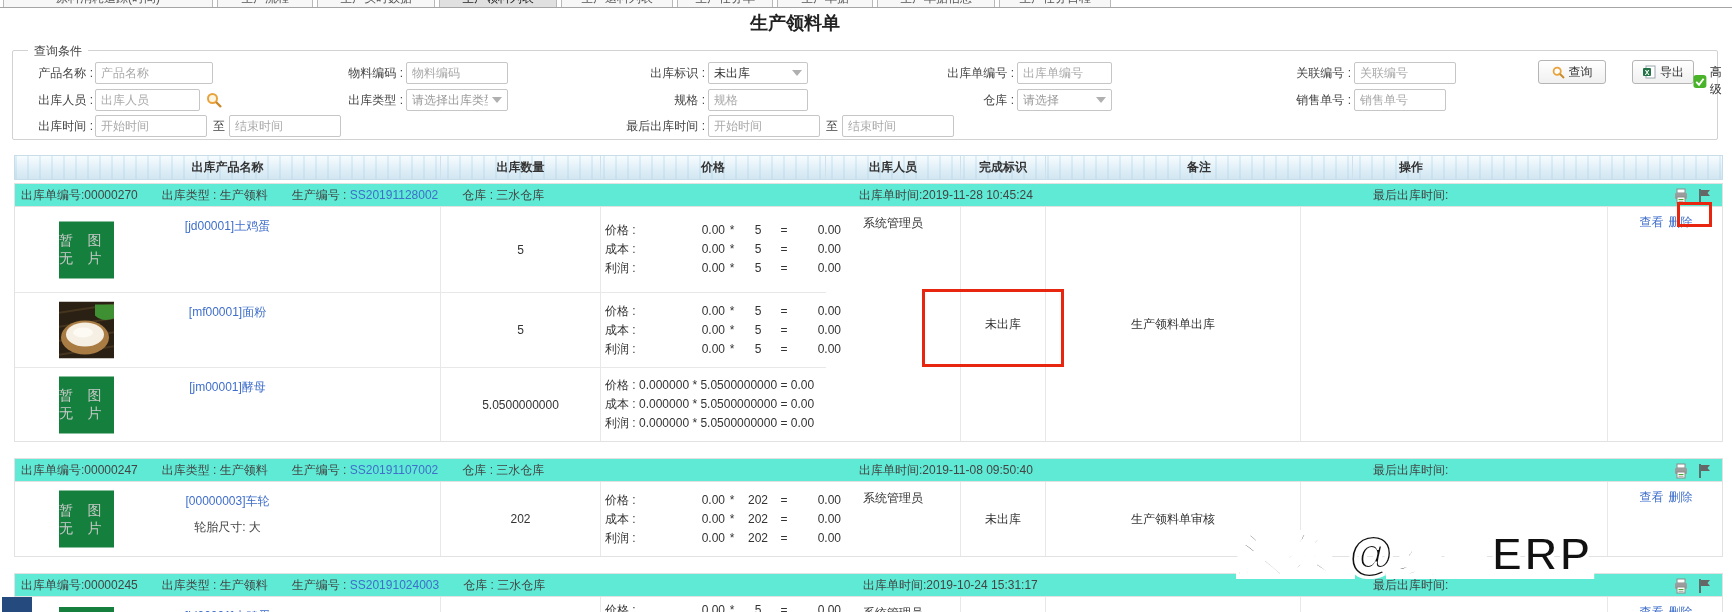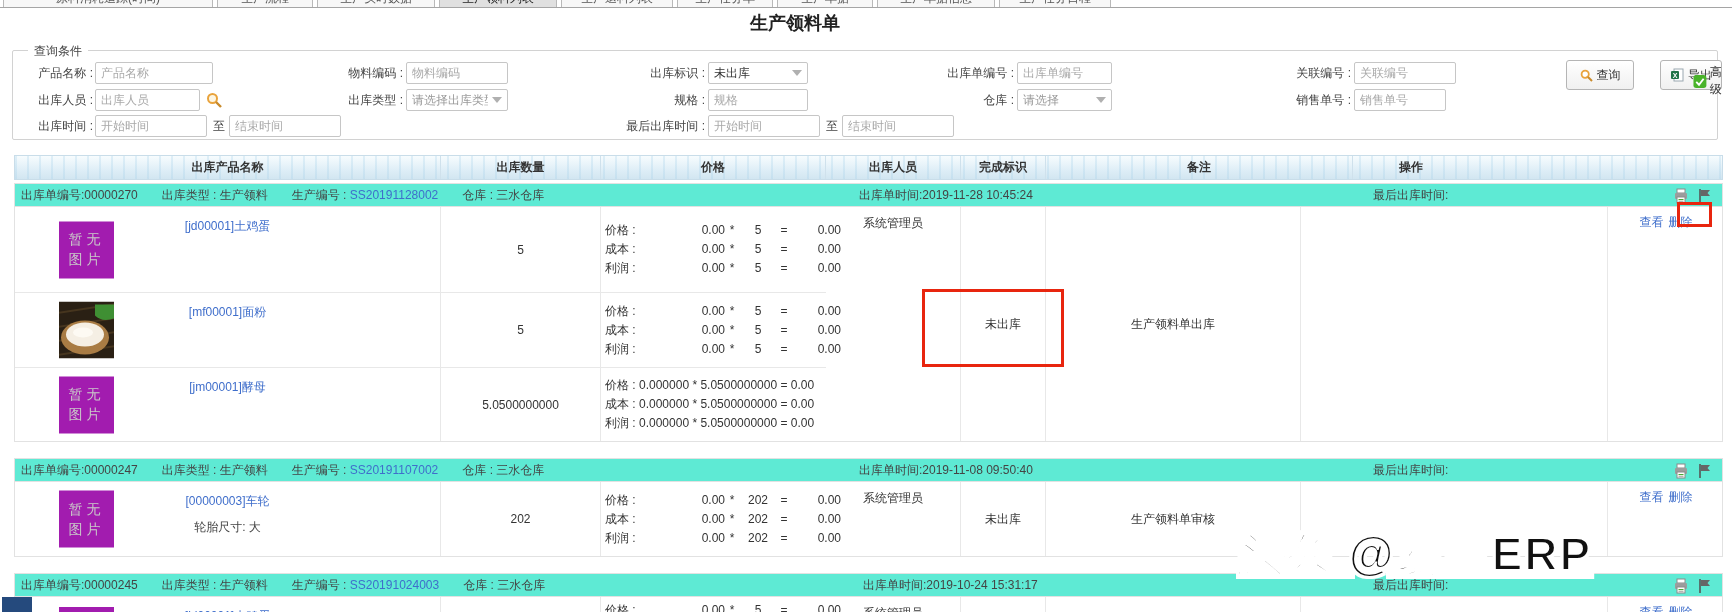--- a/index.html
+++ b/index.html
@@ -27,23 +27,23 @@
          padding:0 5px; font-size:12px; color:#333; background:#fff;
          font-family:"Liberation Sans","DejaVu Sans",sans-serif; }
   .fin::placeholder { color:#a9a9a9; }
   .fsel { position:absolute; height:22px; border:1px solid #c6c6c6; border-radius:2px;
           background:#fff; display:flex; align-items:center; padding:0 5px; cursor:default; }
   .fsel .selval { flex:1; white-space:nowrap; overflow:hidden; }
   .fsel .selval.ph { color:#999; }
   .fsel .arrow { width:0; height:0; border-left:5px solid transparent; border-right:5px solid transparent;
                  border-top:6px solid #b0b0b0; margin-left:4px; flex:none; }
   .tosep { position:absolute; line-height:22px; color:#444; }
-  .btn { position:absolute; height:30px; border:1px solid #b5b5b5; border-radius:3px;
+  .btn { position:absolute; height:24px; border:1px solid #b5b5b5; border-radius:3px;
          background:linear-gradient(#ffffff,#f0f0f0); display:flex; align-items:center;
-         justify-content:center; gap:4px; font-size:12px; color:#333; cursor:pointer;margin-left:28px; }
+         justify-content:center; gap:4px; font-size:12px; color:#333; cursor:pointer; }
   .adv { position:absolute; display:flex; align-items:center; gap:3px; cursor:pointer; }
   
   .thead { position:absolute; left:14px; top:155px; width:1709px; height:25px; display:flex;
            border:1px solid #c9dde9;
            background:
              repeating-linear-gradient(90deg, rgba(163,207,233,.28) 0 2px, rgba(255,255,255,0) 2px 12px),
              linear-gradient(#f7fcfe 0%, #ddedf6 65%, #d2e6f1 100%); }
   .th { display:flex; align-items:center; justify-content:center; font-weight:bold; color:#333;
         border-right:1px solid #cfe1ec; height:100%; }
   .th:last-child { border-right:none; }
@@ -66,21 +66,21 @@
   .m-person { width:135px; padding-top:8px; }
   .m-flag   { width:85px;  justify-content:center; }
   .m-node   { width:255px; justify-content:center; }
   .m-remark { width:307px; }
   .m-ops    { width:116px; padding-top:7px; flex-direction:row; justify-content:center; gap:5px; align-items:flex-start; }
   .toprow .c-price { justify-content:flex-start; padding-top:4px; }
   .pname { display:block; text-align:center; margin-top:11px; color:#3f6ecb; text-decoration:none; cursor:pointer; }
   .pspec { display:block; text-align:center; margin-top:9px; color:#444; }
   .pimg { position:absolute; left:44px; top:50%; transform:translateY(-50%); width:55px; height:57px; }
   .toprow .pimg { top:10px; transform:none; }
-  .noimg { width:55px; height:57px; background:#a21caf; color:#c9c9c9; display:flex; flex-direction:column;
+  .noimg { width:55px; height:57px; background:#15803d; color:#c9c9c9; display:flex; flex-direction:row;
            align-items:center; justify-content:center; gap:2px; font-size:14px; letter-spacing:4px;
            padding-left:0; font-family:"Liberation Serif","DejaVu Serif",serif; }
   .pline { display:flex; line-height:19px; white-space:pre; }
   .pl-label { width:54px; flex:none; }
   .pl-v1 { width:66px; flex:none; text-align:right; }
   .pl-op { width:14px; flex:none; text-align:center; }
   .pl-q  { width:38px; flex:none; text-align:center; }
   .pl-v2 { width:50px; flex:none; text-align:right; }
   .pline-plain { line-height:19px; white-space:nowrap; }
   .oplink { color:#3f6ecb; cursor:pointer; text-decoration:none; }

